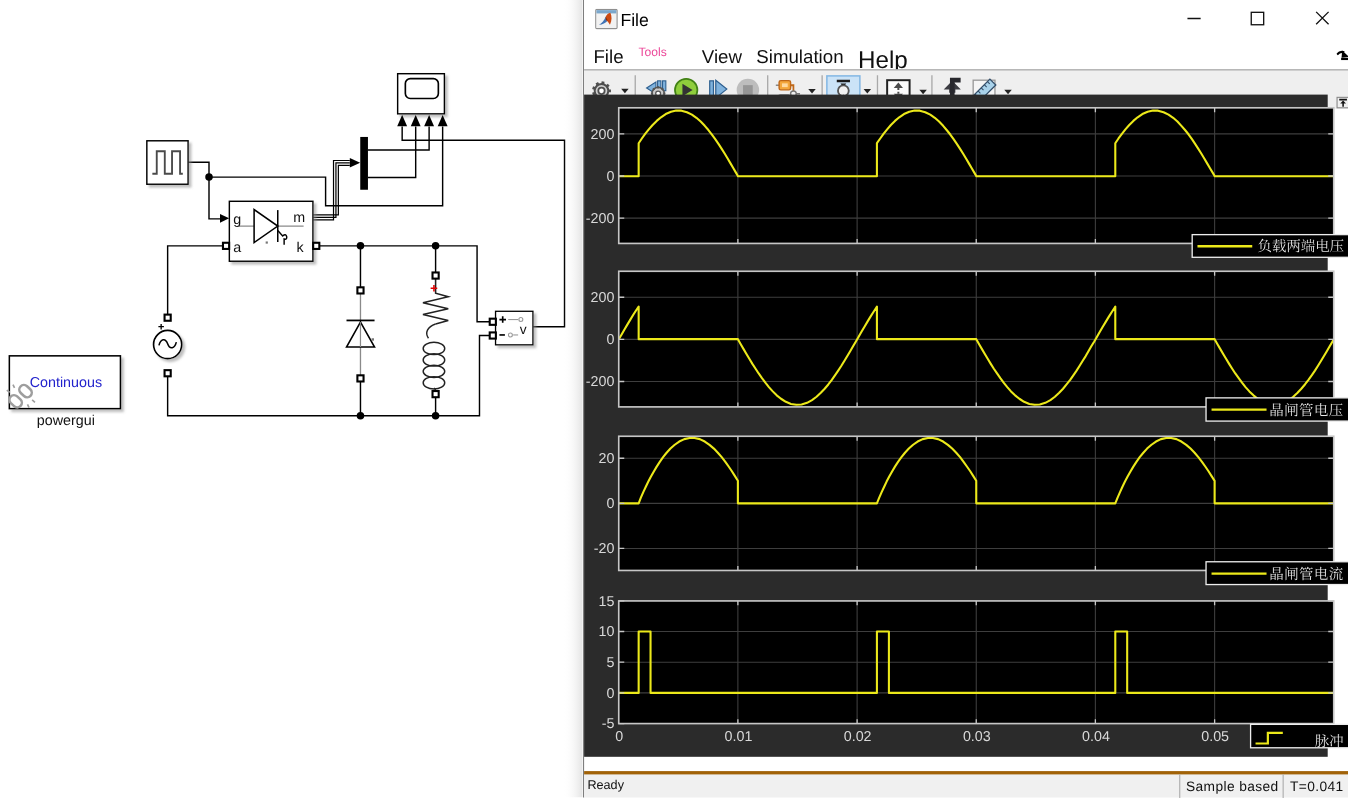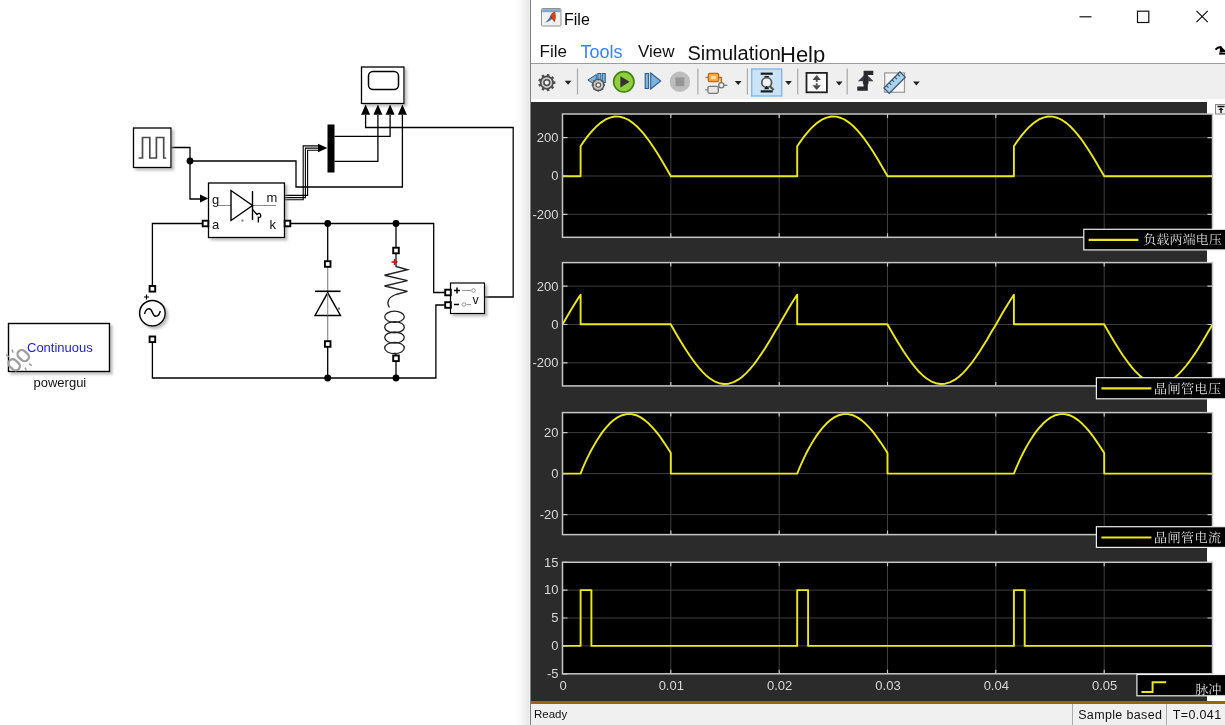--- a/index.html
+++ b/index.html
@@ -1,21 +1,21 @@
 <!DOCTYPE html>
 <html><head><meta charset="utf-8"><style>
 *{margin:0;padding:0;box-sizing:border-box}
 html,body{width:1225px;height:725px;overflow:hidden;background:#fff;font-family:"Liberation Sans",sans-serif}
 #sim{position:absolute;left:0;top:0;width:530px;height:725px;background:#fff}
 #scope{position:absolute;left:529.5px;top:0;width:696px;height:725px;background:#fff;border-left:1.5px solid #7e7e7e}
 #title{position:absolute;left:0;top:0;width:695px;height:33px;background:#fff}
 #title .t{position:absolute;left:33.5px;top:10.5px;font-size:16px;color:#000}
 #menu{position:absolute;left:0;top:33px;width:824px;height:30px;background:#fff}
 #tbar{position:absolute;left:0;top:63px;width:695px;height:35.5px;background:#efefef;border-top:1px solid #9d9d9d}
-#canvas{position:absolute;left:0;top:102px;width:676px;height:602px;background:#2b2b2b}
+#canvas{position:absolute;left:0;top:86px;width:676px;height:602px;background:#2b2b2b}
 #status{position:absolute;left:0;top:700.5px;width:695px;height:24.5px;background:#f0f0f0;border-top:3px solid #a16207}
 #status .r{position:absolute;left:3.5px;top:4.5px;font-size:11.5px;color:#111}
 .cell{position:absolute;top:0;height:29px;border-left:1px solid #ababab;font-size:12.5px;color:#111}
 .cell span{position:absolute;top:4px;letter-spacing:0.35px;white-space:nowrap}
 </style></head>
 <body>
 <div id="sim">
     <svg width="530" height="725" viewBox="0 0 530 725" style="position:absolute;left:0;top:0">
       <defs>
         <filter id="sh" x="-30%" y="-30%" width="180%" height="180%">
@@ -136,23 +136,23 @@
       </svg>
       <div class="t">File</div>
       <svg width="695" height="33" viewBox="0 0 695 33" style="position:absolute;left:0;top:0">
         <line x1="548.5" y1="16.8" x2="560.5" y2="16.8" stroke="#111" stroke-width="1.2"></line>
         <rect x="606.5" y="11.2" width="11.3" height="11.3" fill="none" stroke="#111" stroke-width="1.2"></rect>
         <path d="M665.5 10.8 L676.8 22.1 M676.8 10.8 L665.5 22.1" stroke="#111" stroke-width="1.2"></path>
       </svg>
     </div>
   <div id="menu">
       <div style="position:absolute;left:9px;top:8.5px;font-size:17px;color:#101010">File</div>
-      <div style="position:absolute;left:50px;top:8.5px;font-size:18px;color:#3b82f6">Tools</div>
+      <div style="position:absolute;left:50px;top:8.5px;font-size:11px;color:#ec4899">Tools</div>
       <div style="position:absolute;left:107.5px;top:8.5px;font-size:17px;color:#101010">View</div>
-      <div style="position:absolute;left:157px;top:8.5px;font-size:20px;color:#101010">Simulation</div>
+      <div style="position:absolute;left:157px;top:8.5px;font-size:17px;color:#101010">Simulation</div>
       <div style="position:absolute;left:249.5px;top:8.5px;font-size:22px;color:#101010">Help</div>
       <svg width="12" height="12" viewBox="0 0 12 12" style="position:absolute;left:684px;top:11.5px">
         <path d="M0.5 4.6 Q3.5 1.2 7 2.6" stroke="#000" stroke-width="2" fill="none"></path>
         <polygon points="5.2,0.8 11.5,6.8 4.6,7.6" fill="#000"></polygon>
         <rect x="4.2" y="7.6" width="7.8" height="2" fill="#000"></rect>
       </svg>
     </div>
   <div id="tbar">
       <svg width="695" height="35" viewBox="0 0 695 35" style="position:absolute;left:0;top:0">
         <g transform="translate(15.799999999999955,18.6)">

